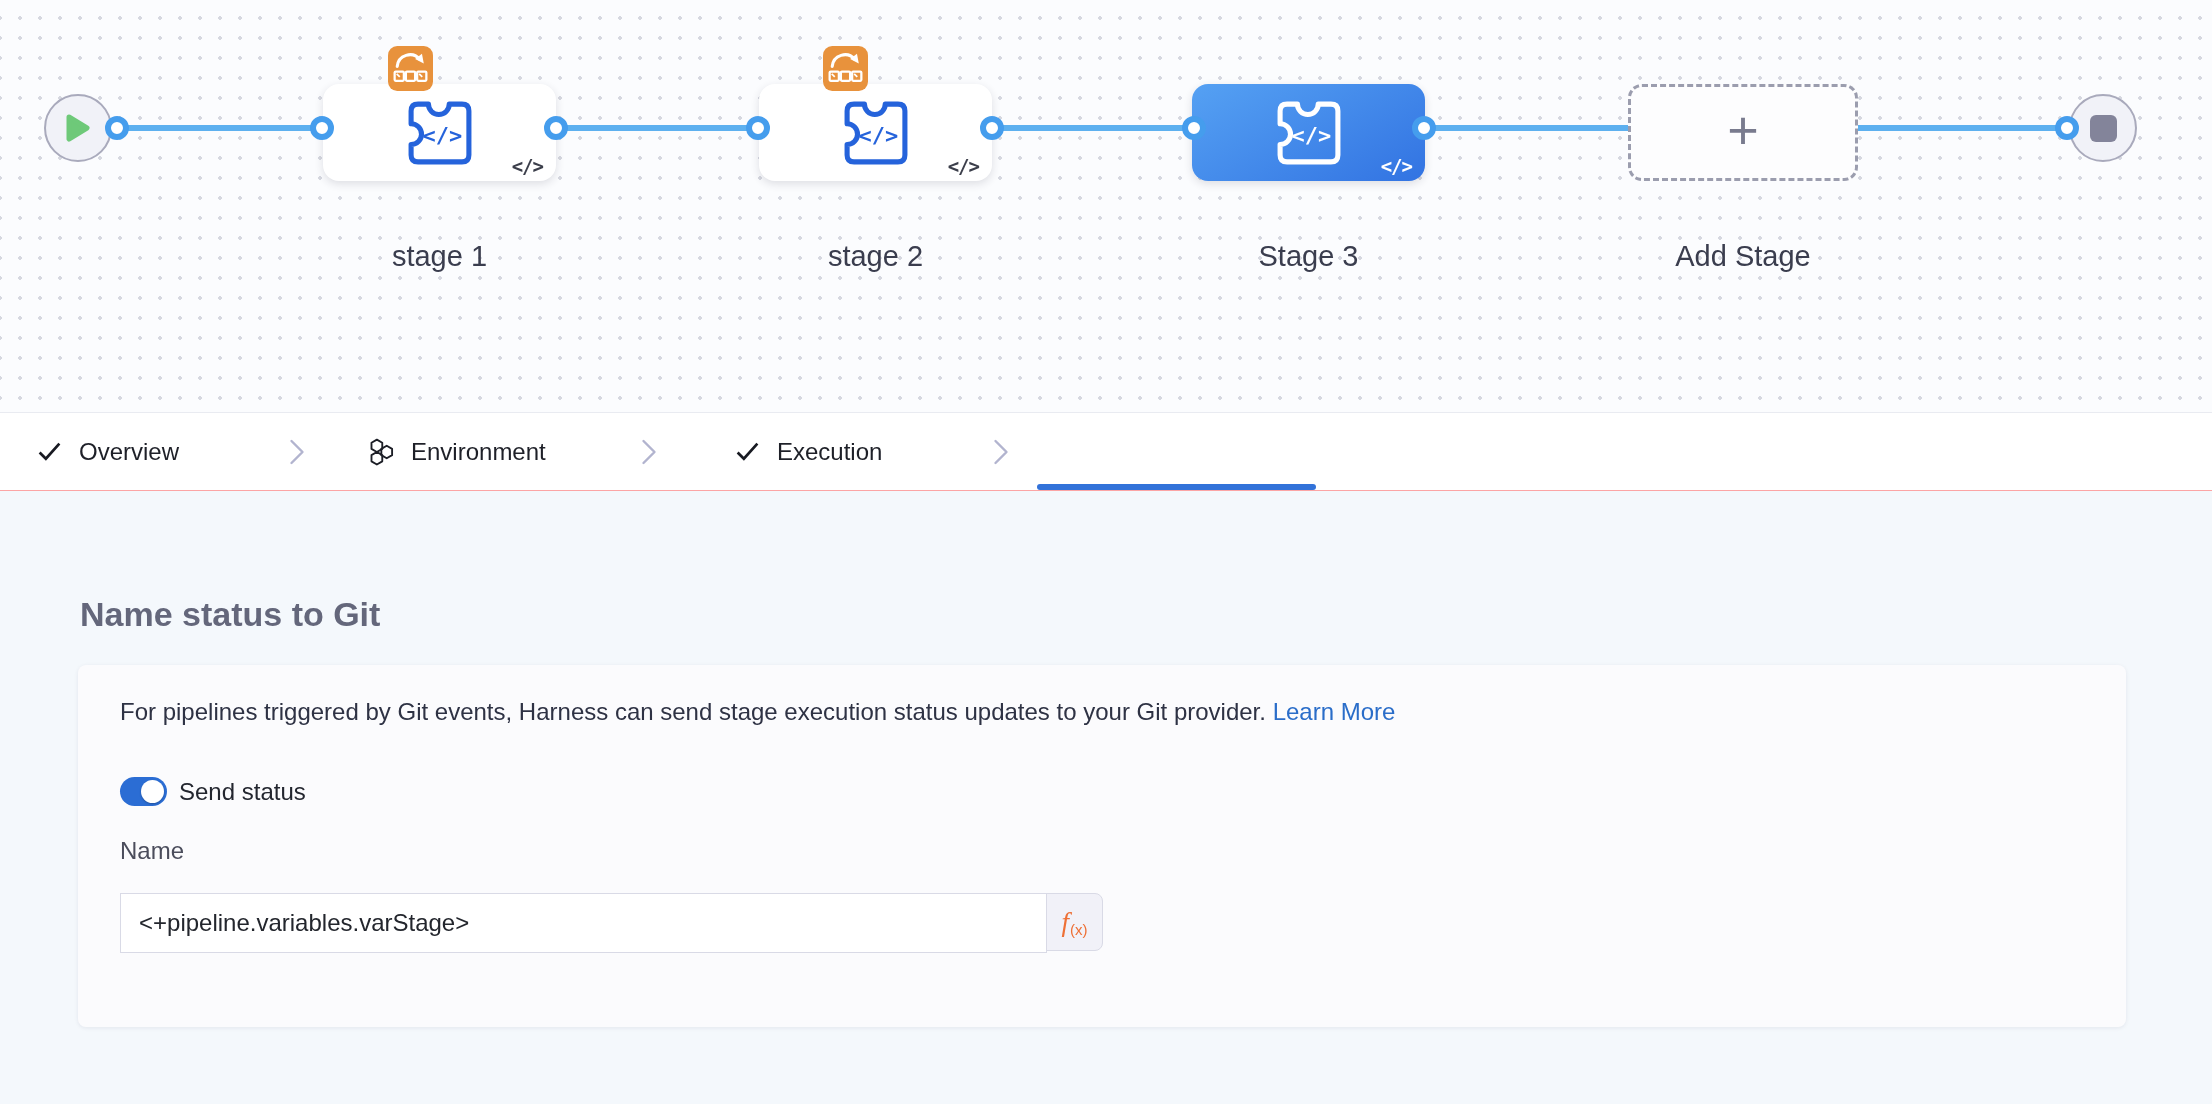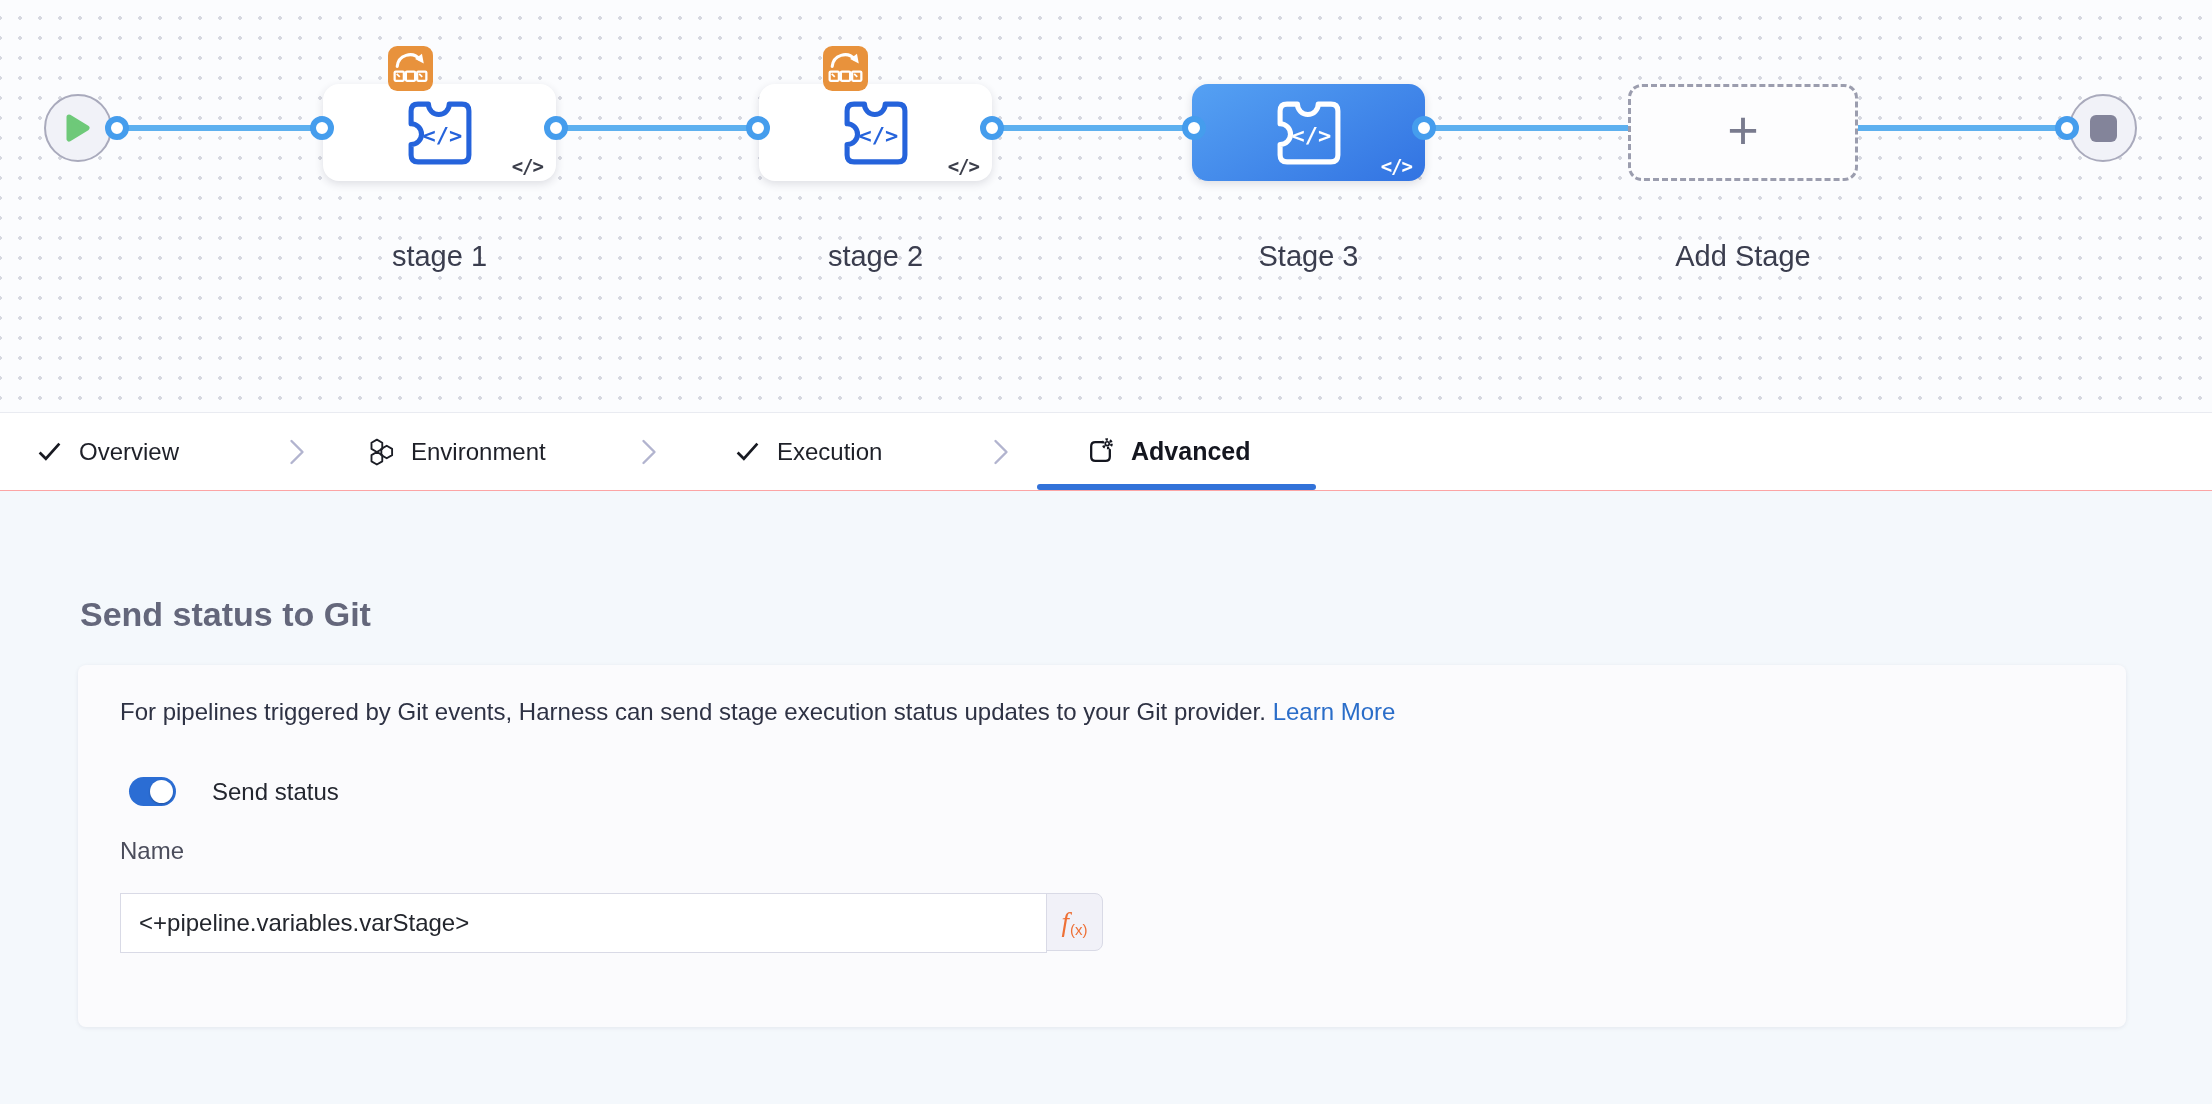--- a/index.html
+++ b/index.html
@@ -41,21 +41,21 @@
   .tab-underline { position:absolute; left:1037px; bottom:0; width:279px; height:6px;
     border-radius:3px; background:#3272d9; }
 
   
   .content { position:absolute; left:0; top:491px; width:2212px; height:613px; background:#f4f8fc; }
   .panel-heading { position:absolute; left:80px; top:104px; font-size:34px; font-weight:700; color:#64677b; }
   .card { position:absolute; left:78px; top:174px; width:2048px; height:362px; background:#fbfbfd;
     border-radius:8px; box-shadow:0 1px 4px rgba(30,30,60,0.08); }
   .card-desc { position:absolute; left:42px; top:30px; font-size:24px; color:#2e3244; line-height:1.45; }
   .learn-more { color:#2a6dc9; cursor:pointer;text-align:right; }
-  .toggle-row { position:absolute; left:51px; top:112px; display:flex; align-items:center; gap:36px; }
+  .toggle-row { position:absolute; left:42px; top:112px; display:flex; align-items:center; gap:12px; }
   .toggle { position:relative; width:47px; height:29px; border-radius:15px; background:#2b6dd4; cursor:pointer; }
   .toggle-knob { position:absolute; left:21px; top:3px; width:23px; height:23px; border-radius:50%;
     background:#ffffff; box-shadow:0 1px 2px rgba(0,0,0,0.25); }
   .toggle-label { font-size:24px; color:#23262f; }
   .field-label { position:absolute; left:42px; top:172px; font-size:24px; color:#4b4d5c; }
   .input-group { position:absolute; left:42px; top:228px; width:983px; height:58px;
     background:#f1f1f8; border:1px solid #d9dae6; border-radius:8px; }
   .text-input { position:absolute; left:-1px; top:-1px; width:927px; height:60px;
     background:#ffffff; border:1px solid #d9dae6; border-radius:0; padding:0 18px;
     font-size:24px; color:#23262d; font-family:"Liberation Sans","DejaVu Sans",sans-serif; outline:none; }
@@ -188,34 +188,26 @@
       </svg>
       <span>Execution</span>
     </div>
 
     <div class="tab-sep" style="left:992px;">
       <svg width="18" height="28" viewBox="0 0 18 28">
         <path d="M 3.5 3 L 14.5 14 L 3.5 25" stroke="#b2b4cf" stroke-width="2.4" fill="none" stroke-linecap="round" stroke-linejoin="round"></path>
       </svg>
     </div>
 
-    <div class="tab active" style="left:1086px;">
-      <svg width="29" height="29" viewBox="0 0 28 28">
-        <path d="M 15.5 5 H 9 Q 5 5 5 9 V 19 Q 5 23 9 23 H 19 Q 23 23 23 19 V 12.5" stroke="#14161f" stroke-width="2.2" fill="none" stroke-linecap="round"></path>
-        <circle cx="20.5" cy="6.5" r="4.2" fill="#ffffff" stroke="#14161f" stroke-width="2.4" stroke-dasharray="2.3 2.1"></circle>
-        <circle cx="20.5" cy="6.5" r="1.9" fill="none" stroke="#14161f" stroke-width="1.6"></circle>
-      </svg>
-      <span>Advanced</span>
-    </div>
 
     <div class="tab-underline"></div>
   </div>
 
   <div class="content">
-    <div class="panel-heading">Send status to Git</div>
+    <div class="panel-heading">Name status to Git</div>
 
     <div class="card">
       <div class="card-desc">
         <span>For pipelines triggered by Git events, Harness can send stage execution status updates to your Git provider.</span>
         <span class="learn-more">Learn More</span>
       </div>
 
       <div class="toggle-row">
         <div class="toggle">
           <div class="toggle-knob"></div>

